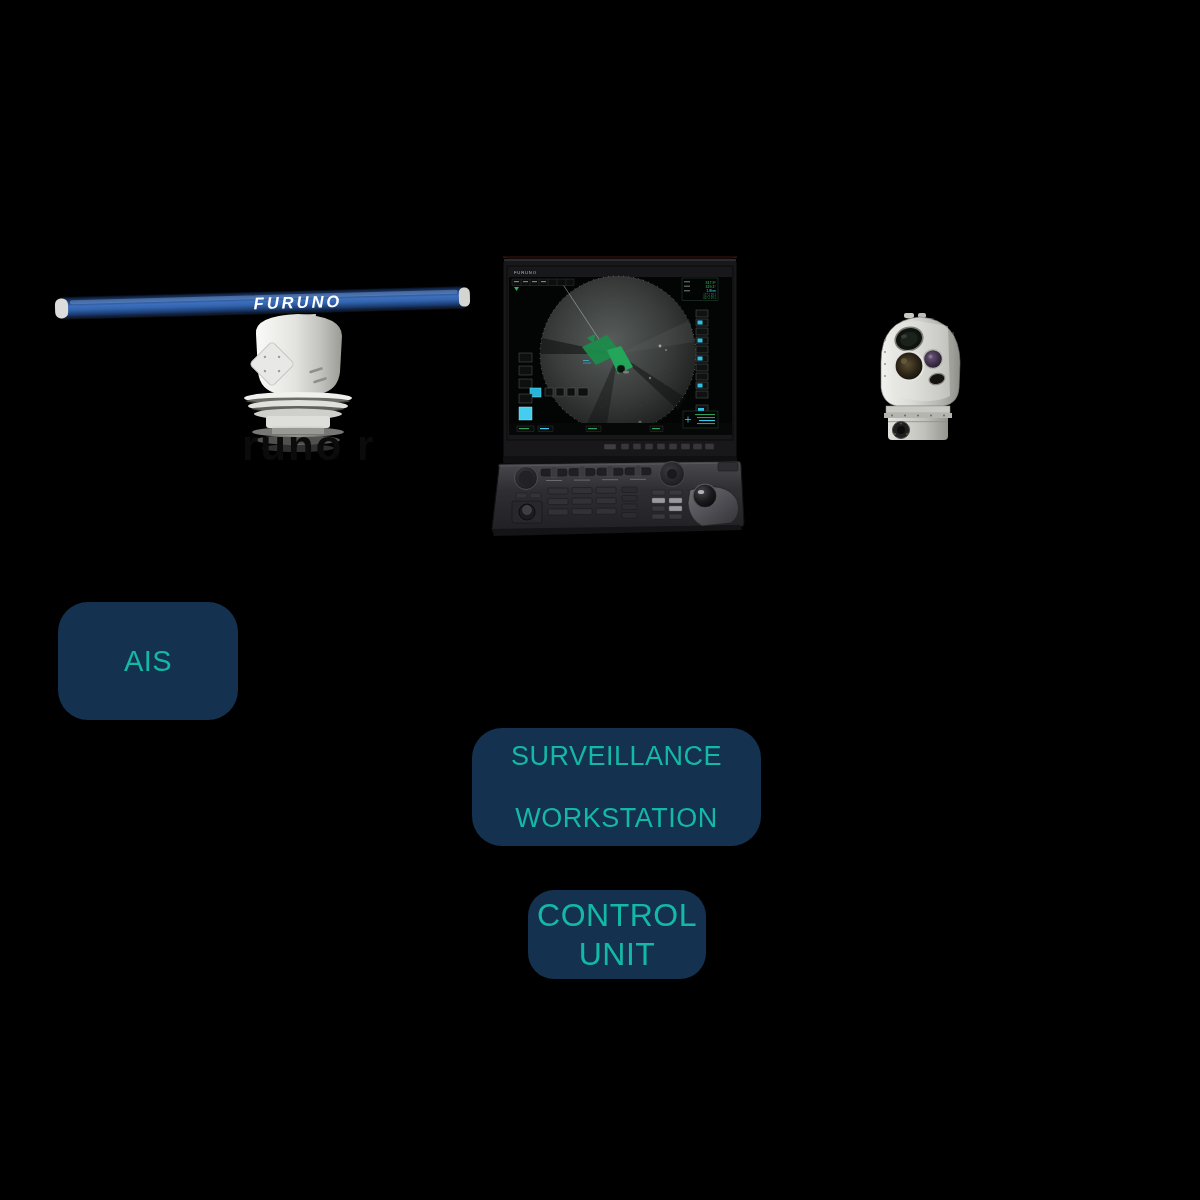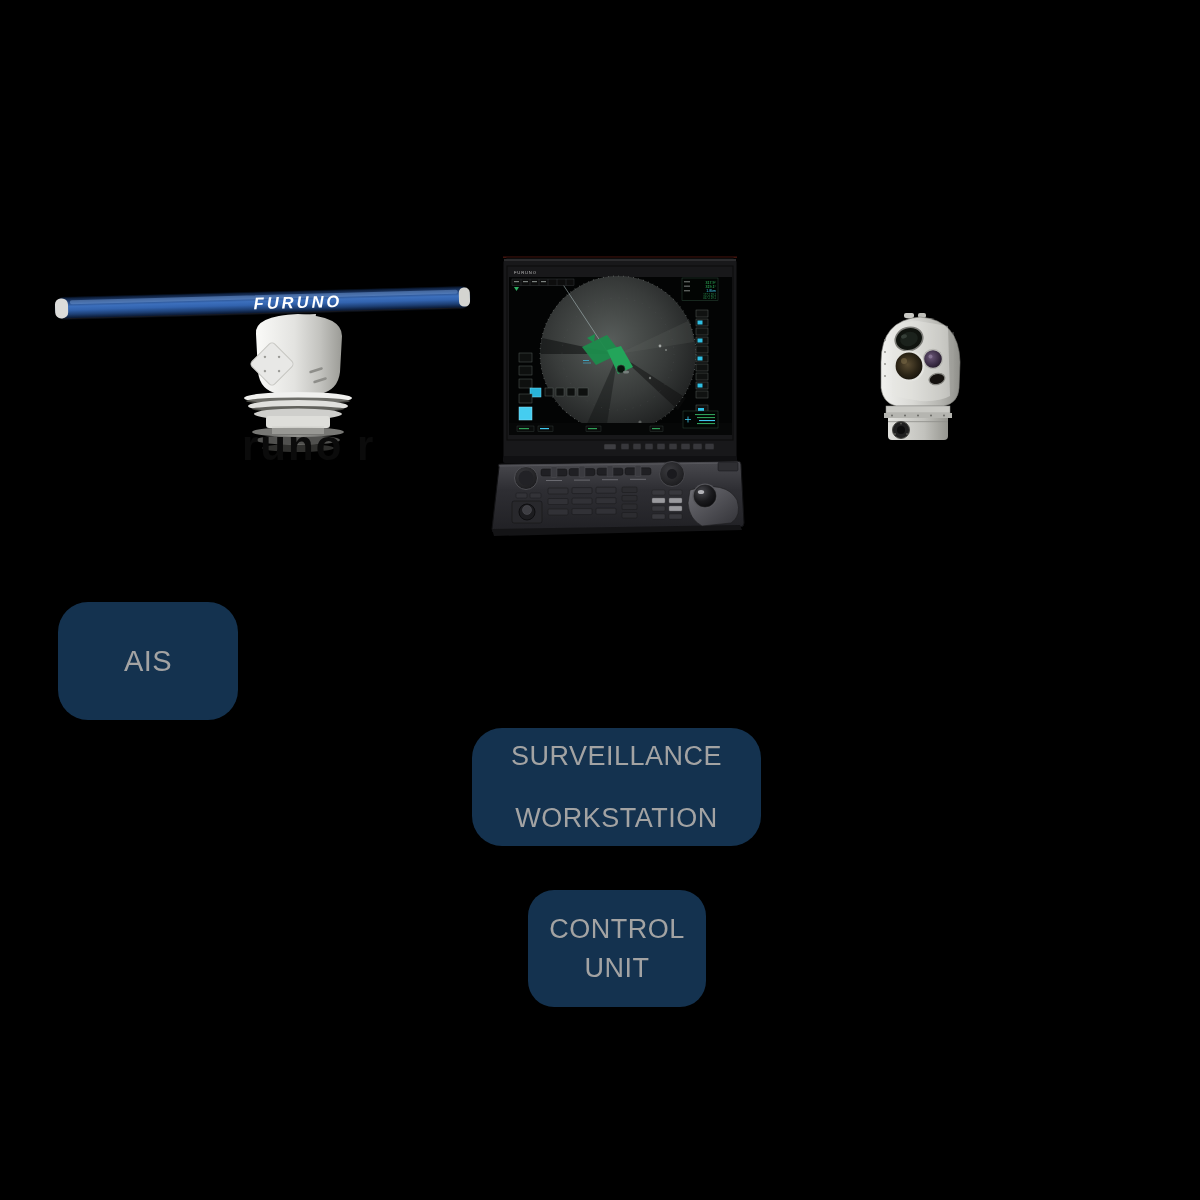--- a/index.html
+++ b/index.html
@@ -1,26 +1,26 @@
 <!DOCTYPE html>
 <html><head>
 <meta charset="utf-8">
 <style>
   html,body{margin:0;padding:0;background:#000;}
   body{width:1200px;height:1200px;position:relative;overflow:hidden;
        font-family:"Liberation Sans",sans-serif;}
   svg{position:absolute;display:block;}
-  .label-box{position:absolute;background:#14324f;color:#a3a3a3;
+  .label-box{position:absolute;background:#14324f;color:#14b8a6;
        display:flex;flex-direction:column;align-items:center;justify-content:center;
        text-align:center;letter-spacing:.5px;}
   #box-ais{left:58px;top:602px;width:180px;height:118px;border-radius:30px;font-size:29px;}
   #box-surv{left:472px;top:728px;width:289px;height:118px;border-radius:30px;
        font-size:27px;line-height:39px;gap:23px;}
-  #box-ctrl{left:528px;top:890px;width:178px;height:117px;border-radius:26px;
-       font-size:27px;line-height:39px;}
+  #box-ctrl{left:528px;top:890px;width:178px;height:89px;border-radius:26px;
+       font-size:32px;line-height:39px;}
   .lbl-line{display:block;}
 </style>
 </head>
 <body>
 
 <svg style="left:40px;top:268px" width="440" height="210" viewBox="0 0 440 210">
   <defs>
     <linearGradient id="barG" x1="0" y1="0" x2="0" y2="1">
       <stop offset="0" stop-color="#0a1830"></stop>
       <stop offset=".18" stop-color="#1e3c6e"></stop>

